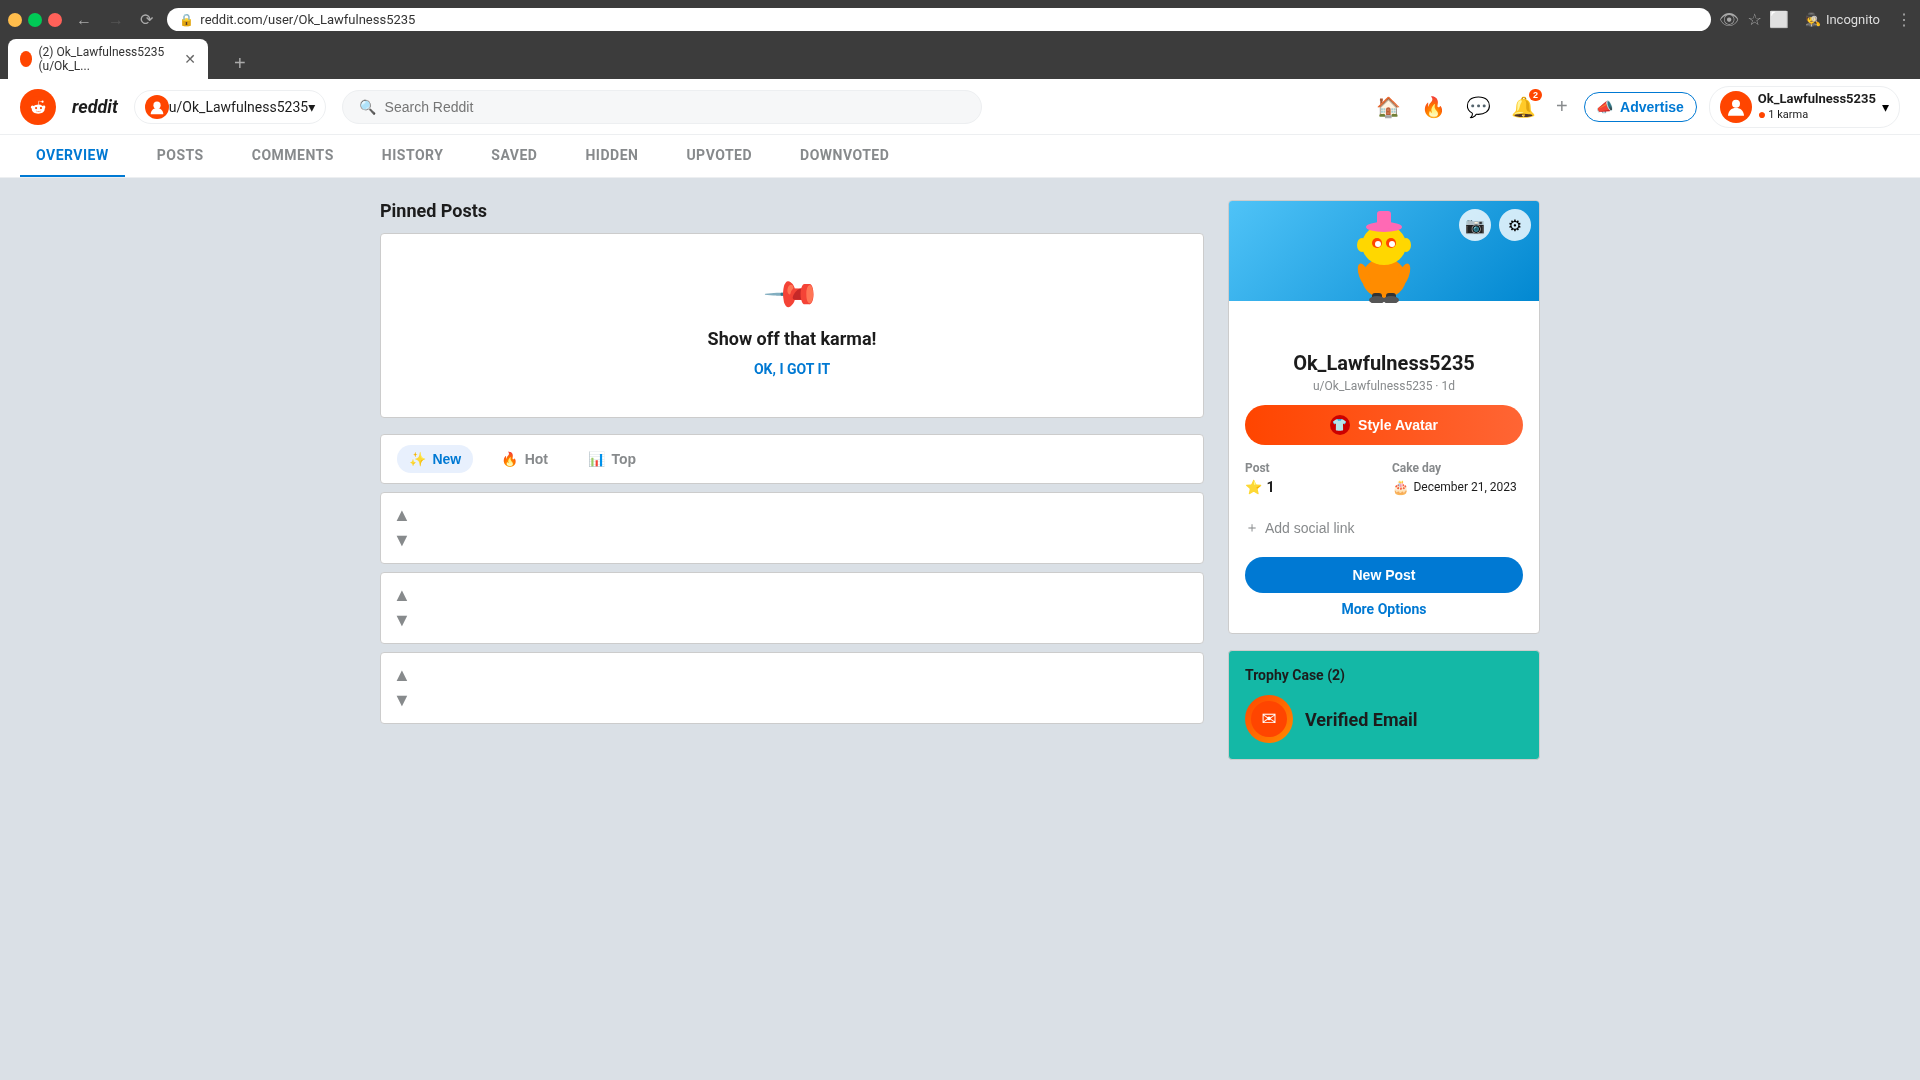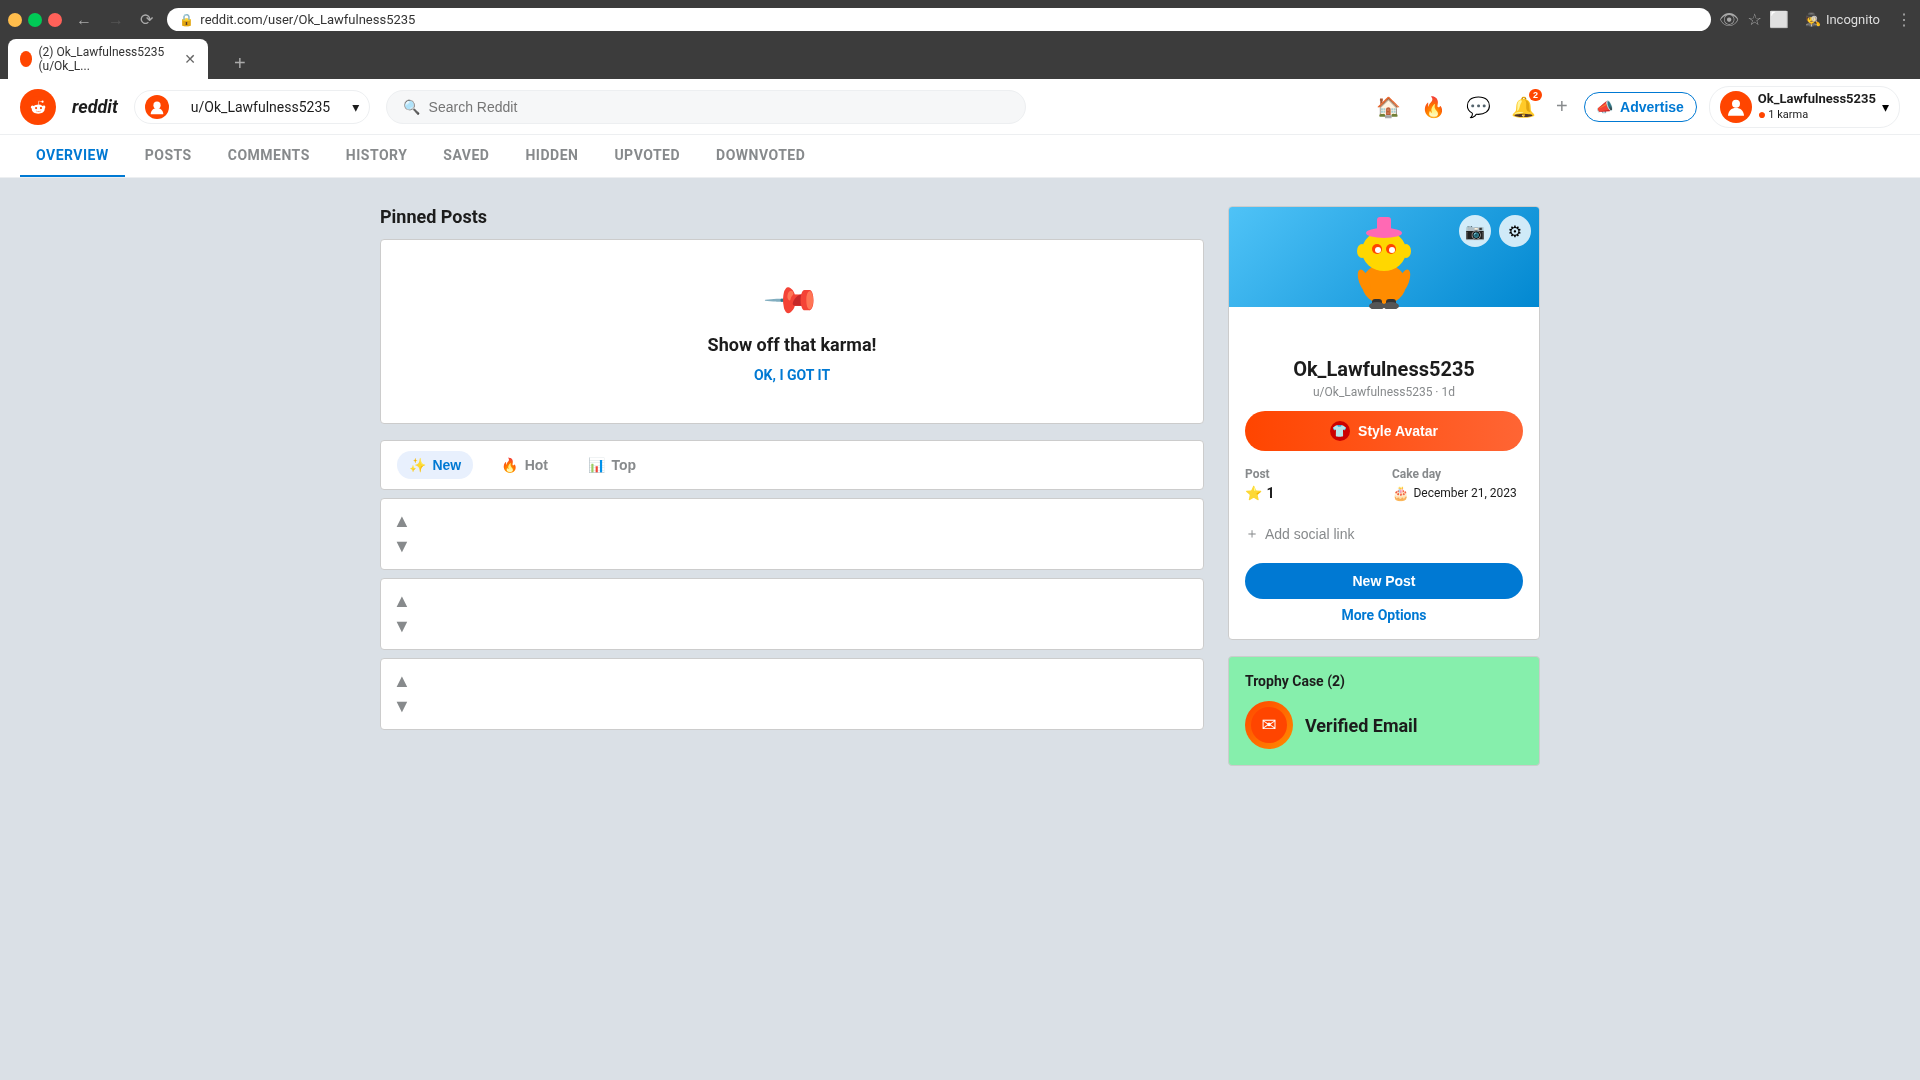--- a/index.html
+++ b/index.html
@@ -105,21 +105,21 @@
       font-size: 20px;
     }
     .reddit-logo-text {
       font-weight: 700;
       font-size: 18px;
       color: #1c1c1c;
     }
     .user-pill {
       display: flex;
       align-items: center;
-      gap: 22px;
+      gap: 0;
       padding: 4px 10px;
       border: 1px solid #edeff1;
       border-radius: 20px;
       cursor: pointer;
       color: #1c1c1c;
       font-size: 14px;
     }
     .user-pill-avatar {
       width: 24px; height: 24px;
       border-radius: 50%;
@@ -210,41 +210,41 @@
     .karma-display .username { font-weight: 700; color: #1c1c1c; font-size: 13px; }
     .karma-display .karma-count { color: #1c1c1c; font-size: 11px; display: flex; align-items: center; gap: 2px; }
     .karma-dot { color: #ff4500; font-size: 14px; }
 
     
     .profile-nav {
       background: #fff;
       border-bottom: 1px solid #edeff1;
       padding: 0 20px;
       display: flex;
-      gap: 4px;
+      gap: 16px;
     }
     .profile-nav-item {
       padding: 12px 16px;
       font-size: 14px;
       font-weight: 700;
       color: #878a8c;
       cursor: pointer;
       border-bottom: 2px solid transparent;
       text-transform: uppercase;
       letter-spacing: 0.5px;
     }
     .profile-nav-item.active {
       color: #0079d3;
       border-bottom-color: #0079d3;
     }
 
     
     .main-content {
       max-width: 1200px;
-      margin: 8px auto;
+      margin: 2px auto;
       padding: 20px;
       display: flex;
       gap: 24px;
     }
     .left-column { flex: 1; min-width: 0; }
     .right-column { width: 312px; flex-shrink: 0; }
 
     
     .section-title {
       font-size: 18px;
@@ -481,21 +481,21 @@
     .more-options-link {
       color: #0079d3;
       font-size: 14px;
       cursor: pointer;
       text-decoration: none;
       font-weight: 700;
     }
 
     
     .trophy-card {
-      background: #86efac;
+      background: #14b8a6;
       border-radius: 4px;
       border: 1px solid #ccc;
       padding: 16px;
     }
     .trophy-title {
       font-size: 14px;
       font-weight: 700;
       color: #1c1c1c;
       margin-bottom: 12px;
     }

